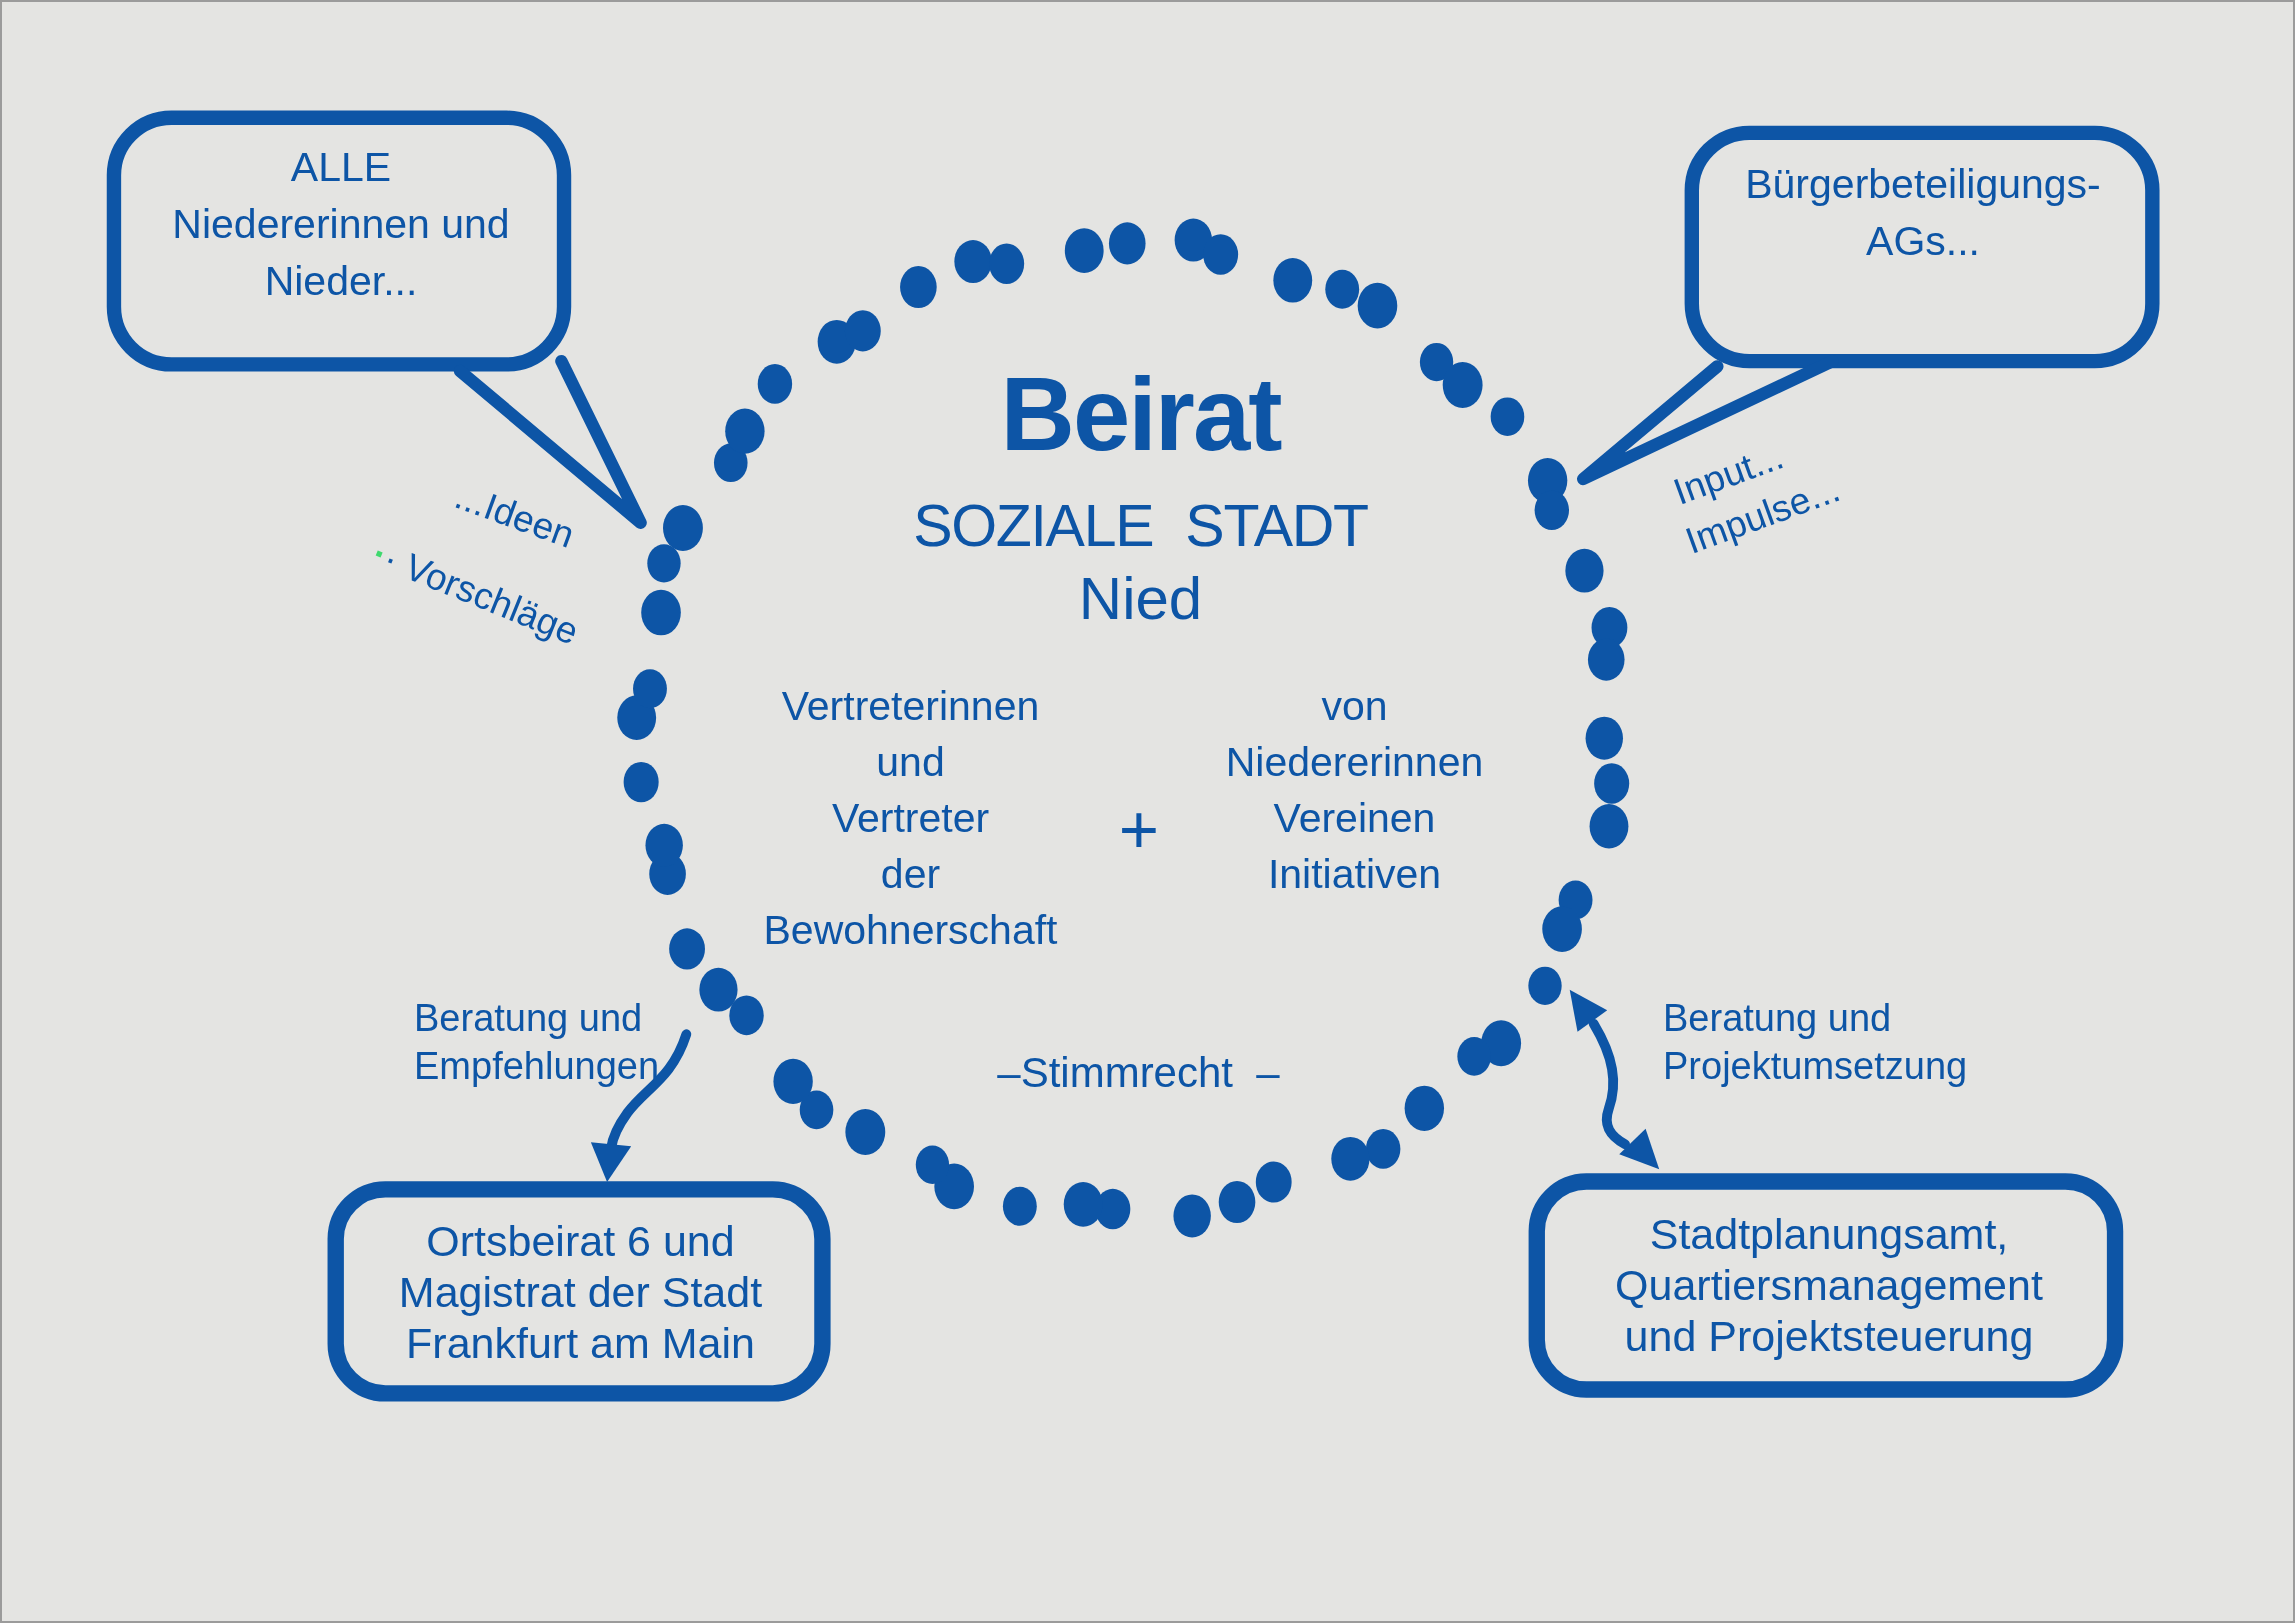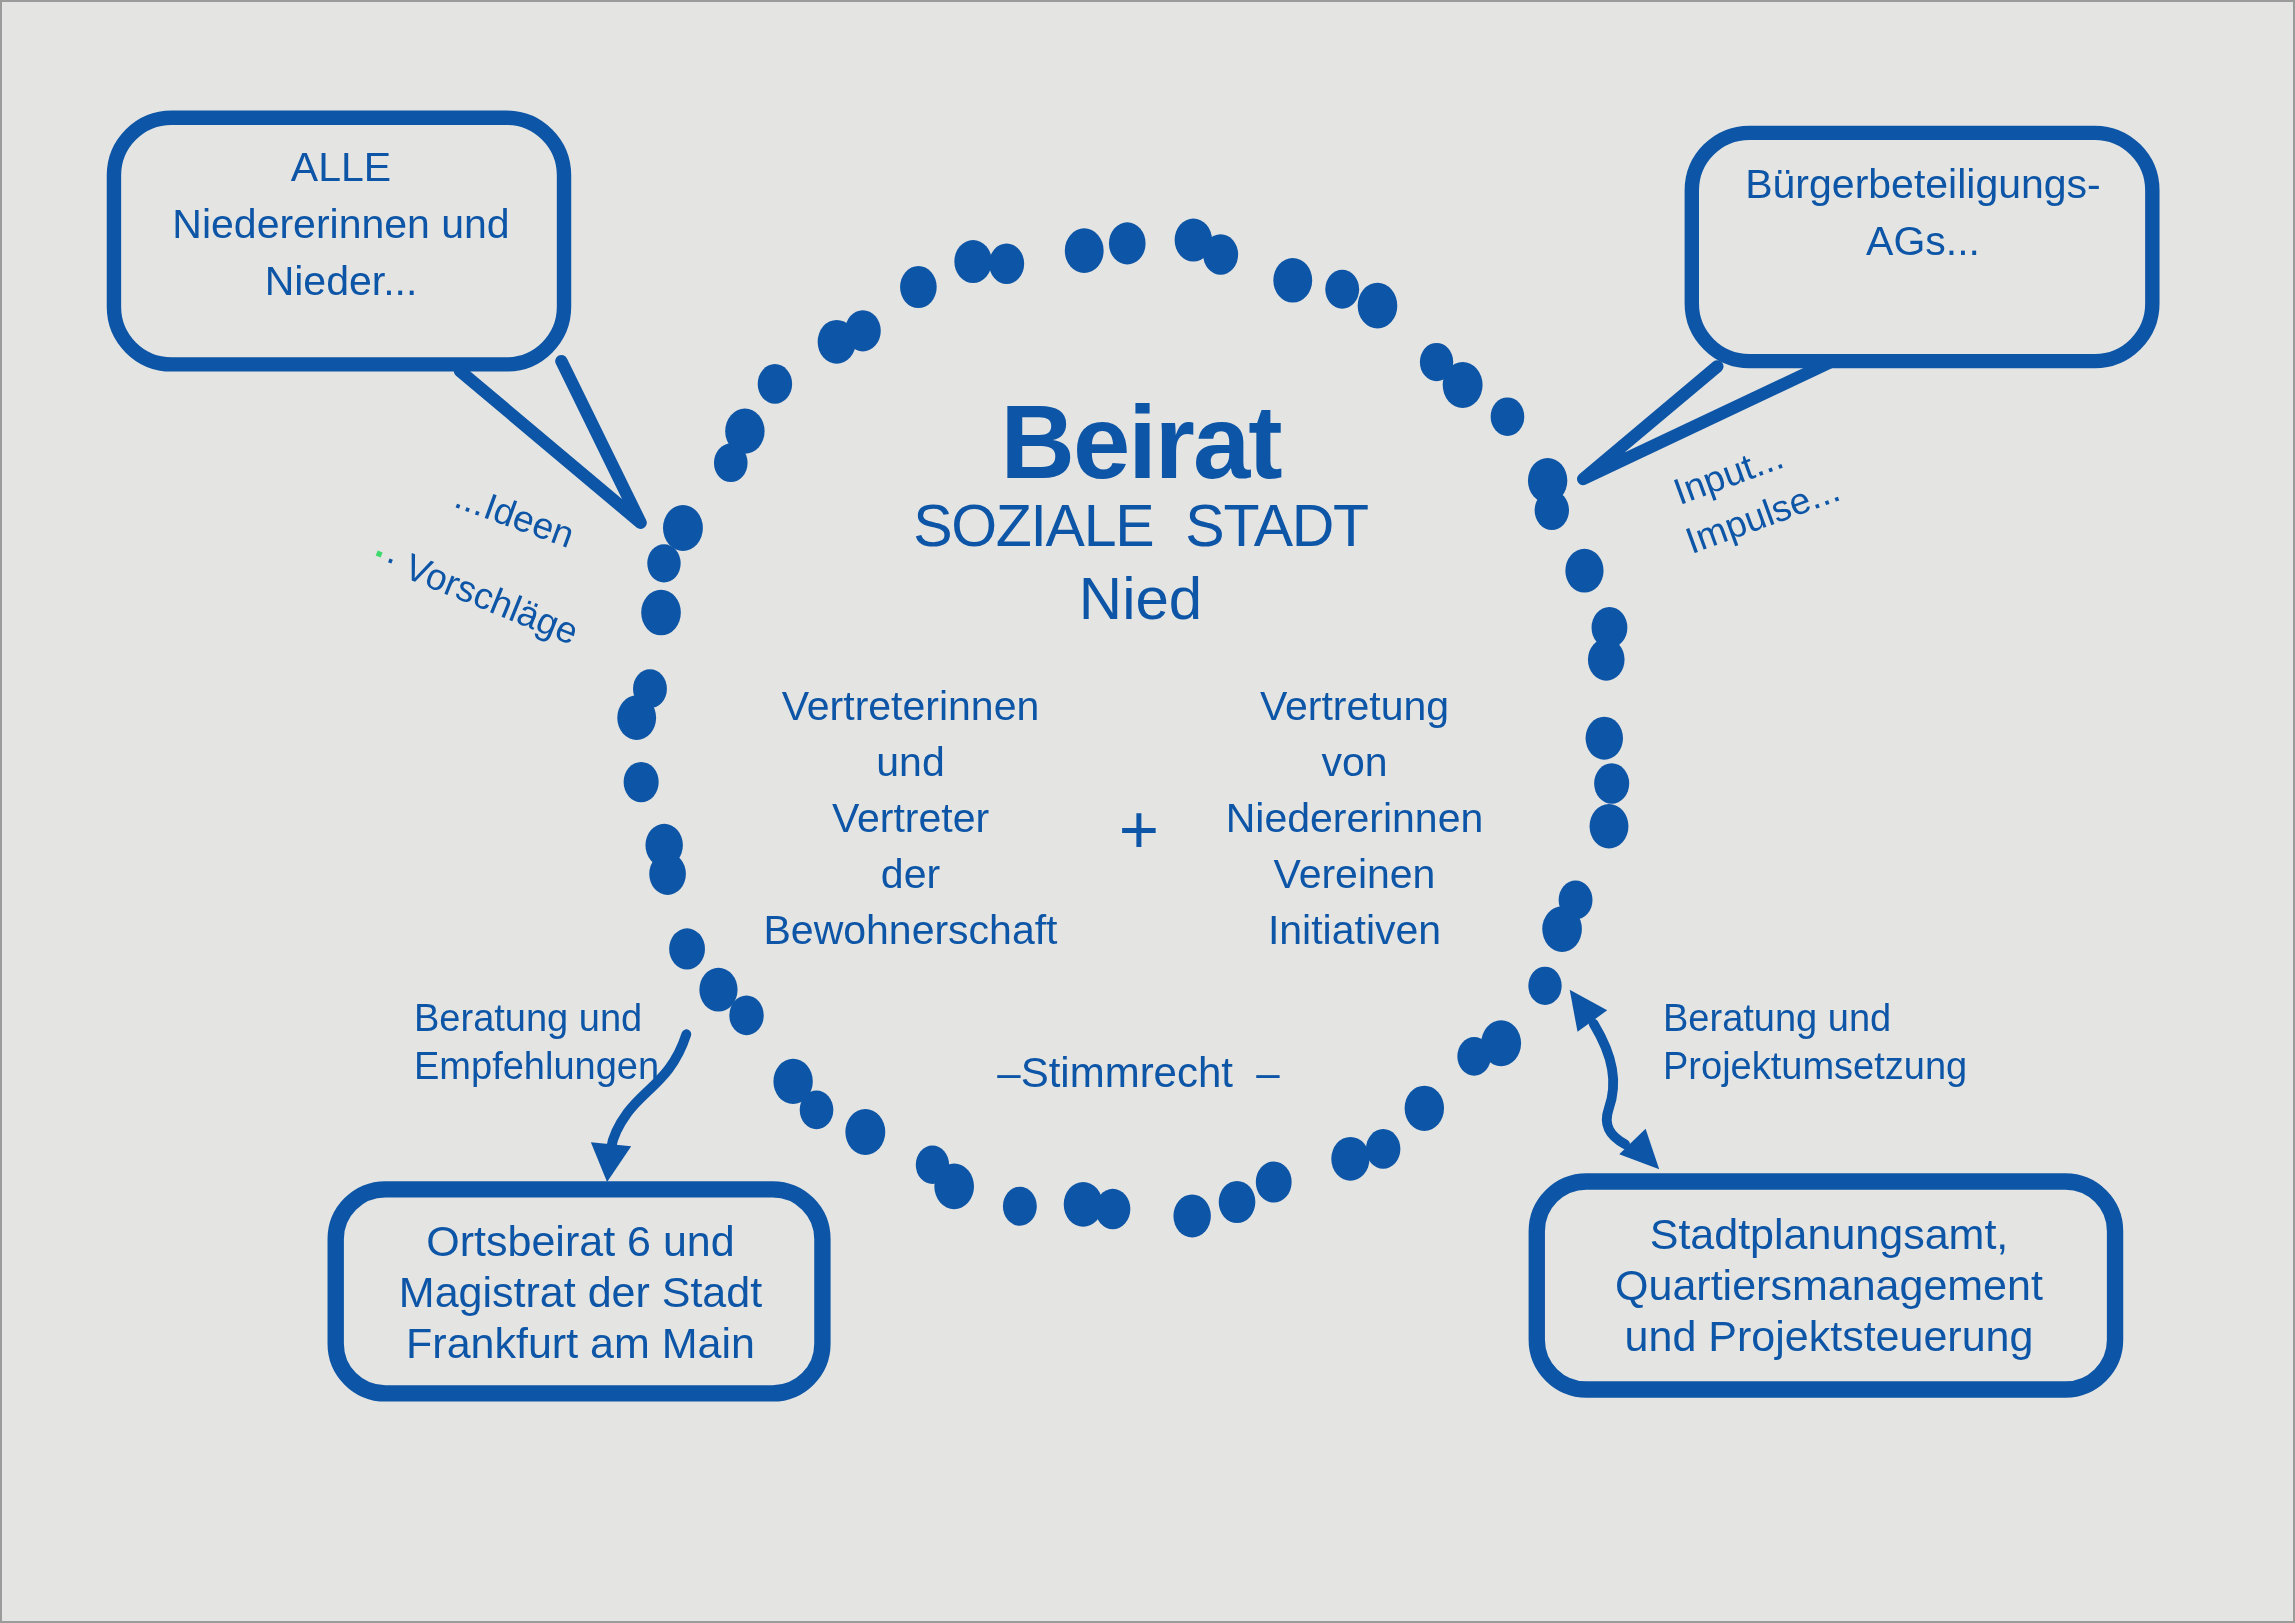--- a/index.html
+++ b/index.html
@@ -24,21 +24,21 @@
     width: 2295px; height: 1623px;
   }
   .t {
     position: absolute;
     color: #0d55a6;
     line-height: 1.0;
   }
   .center { text-align: center; }
   .title {
     left: 877px; top: 361px; width: 523px;
-    font-size: 103px; font-weight: bold; letter-spacing: -2px; margin-top: 28px;
+    font-size: 103px; font-weight: bold; letter-spacing: -2px;
   }
   .subtitle {
     left: 877px; top: 495px; width: 523px;
     font-size: 59px; letter-spacing: -1.3px; word-spacing: 17px;
   }
   .district {
     left: 877px; top: 567px; width: 523px;
     font-size: 60px;
   }
   .col { width: 393px; font-size: 41px; }
@@ -162,21 +162,20 @@
 
   <div class="t center col col-left">
     <div>Vertreterinnen</div>
     <div>und</div>
     <div>Vertreter</div>
     <div>der</div>
     <div>Bewohnerschaft</div>
   </div>
   <div class="t center plus">+</div>
   <div class="t center col col-right">
-    <div>Vertretung</div>
     <div>von</div>
     <div>Niedererinnen</div>
     <div>Vereinen</div>
     <div>Initiativen</div>
   </div>
   <div class="t center stimmrecht">–Stimmrecht  –</div>
 
   <div class="t center bubble-text tl-bubble-text">
     <div>ALLE</div>
     <div>Niedererinnen und</div>

